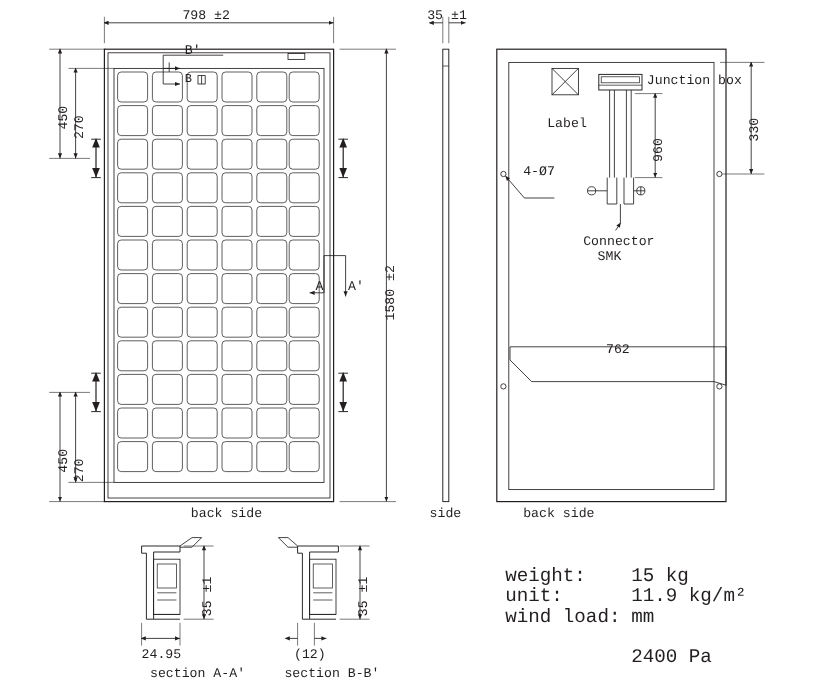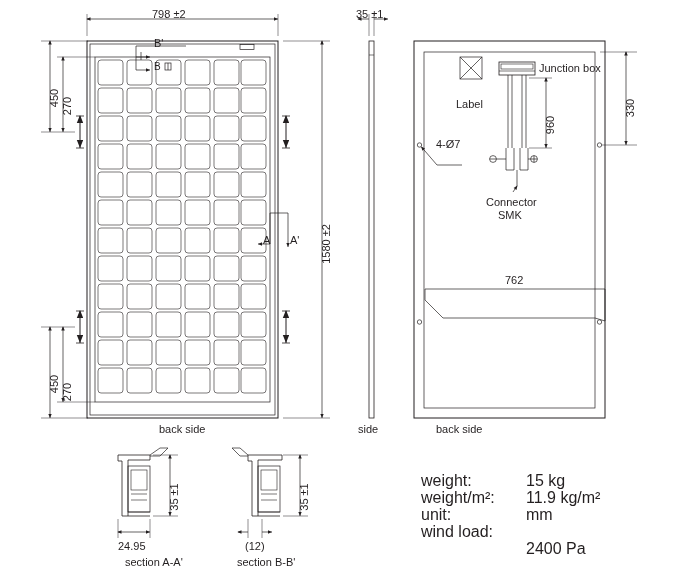--- a/index.html
+++ b/index.html
@@ -1,18 +1,18 @@
 <!DOCTYPE html>
 <html><head>
 <meta charset="utf-8">
 <style>
   html,body{margin:0;padding:0;background:#ffffff;}
   body{width:682px;height:574px;position:relative;overflow:hidden;
        font-family:"Liberation Sans",sans-serif;color:#231f20;}
-  .sheet{position:absolute;left:0;top:0;width:682px;height:402px;}
+  .sheet{position:absolute;left:0;top:0;width:682px;height:402px;font-family:Liberation Mono, monospace;}
   .lbl{position:absolute;font-size:11px;line-height:12px;white-space:nowrap;color:#231f20;}
   .lbl.sm{font-size:10px;}
   .lbl.vert{transform-origin:0 0;}
   svg{position:absolute;left:0;top:0;overflow:visible;}
   .spec{position:absolute;font-size:16px;line-height:17px;white-space:nowrap;}
   .capt{position:absolute;font-size:11px;white-space:nowrap;}
 </style>
 </head>
 <body>
 
@@ -286,41 +286,40 @@
   <div class="lbl" style="left:290px; top:234px;">A'</div>
   <div class="lbl" style="left:263px; top:234px;">A</div>
 
   <div class="lbl" style="left:356px; top:8px;">35 ±1</div>
 
   <div class="lbl" style="left:539px; top:62px;">Junction box</div>
   <div class="lbl" style="left:456px; top:98px;">Label</div>
   <div class="lbl" style="left:436px; top:138px;">4-Ø7</div>
   <div class="lbl vert" style="left:544px; top:125px; transform:rotate(-90deg) translate(-50%,0);">960</div>
   <div class="lbl vert" style="left:624px; top:108px; transform:rotate(-90deg) translate(-50%,0);">330</div>
-  <div class="lbl" style="left:505px; top:274px;">762</div>
+  <div class="lbl" style="left:505px; top:286px;">762</div>
   <div class="lbl" style="left:486px; top:196px;text-align:right;">Connector</div>
   <div class="lbl" style="left:498px; top:209px;">SMK</div>
 
   <div class="capt" style="left:159px; top:423px;">back side</div>
   <div class="capt" style="left:358px; top:423px;">side</div>
   <div class="capt" style="left:436px; top:423px;text-align:center;">back side</div>
 
   <div class="lbl vert" style="left:168px; top:497px; transform:rotate(-90deg) translate(-50%,0);">35 ±1</div>
   <div class="lbl" style="left:118px; top:540px;">24.95</div>
   <div class="lbl vert" style="left:298px; top:497px; transform:rotate(-90deg) translate(-50%,0);">35 ±1</div>
   <div class="lbl" style="left:245px; top:540px;">(12)</div>
 
   <div class="capt" style="left:125px; top:556px;">section A-A'</div>
   <div class="capt" style="left:237px; top:556px;">section B-B'</div>
 
   <div style="position:absolute; left:421px; top:472px;">
     <div style="display:flex;">
       <div style="width:105px;">
         <div class="spec" style="position:static;">weight:</div>
-        <div class="spec" style="position:static;">weight/m²:</div>
         <div class="spec" style="position:static;">unit:</div>
         <div class="spec" style="position:static;">wind load:</div>
       </div>
       <div style="width:110px;">
         <div class="spec" style="position:static;">15 kg</div>
         <div class="spec" style="position:static;">11.9 kg/m²</div>
         <div class="spec" style="position:static;">mm</div>
         <div class="spec" style="position:static;height:17px;"></div>
         <div class="spec" style="position:static;">2400 Pa</div>
       </div>

